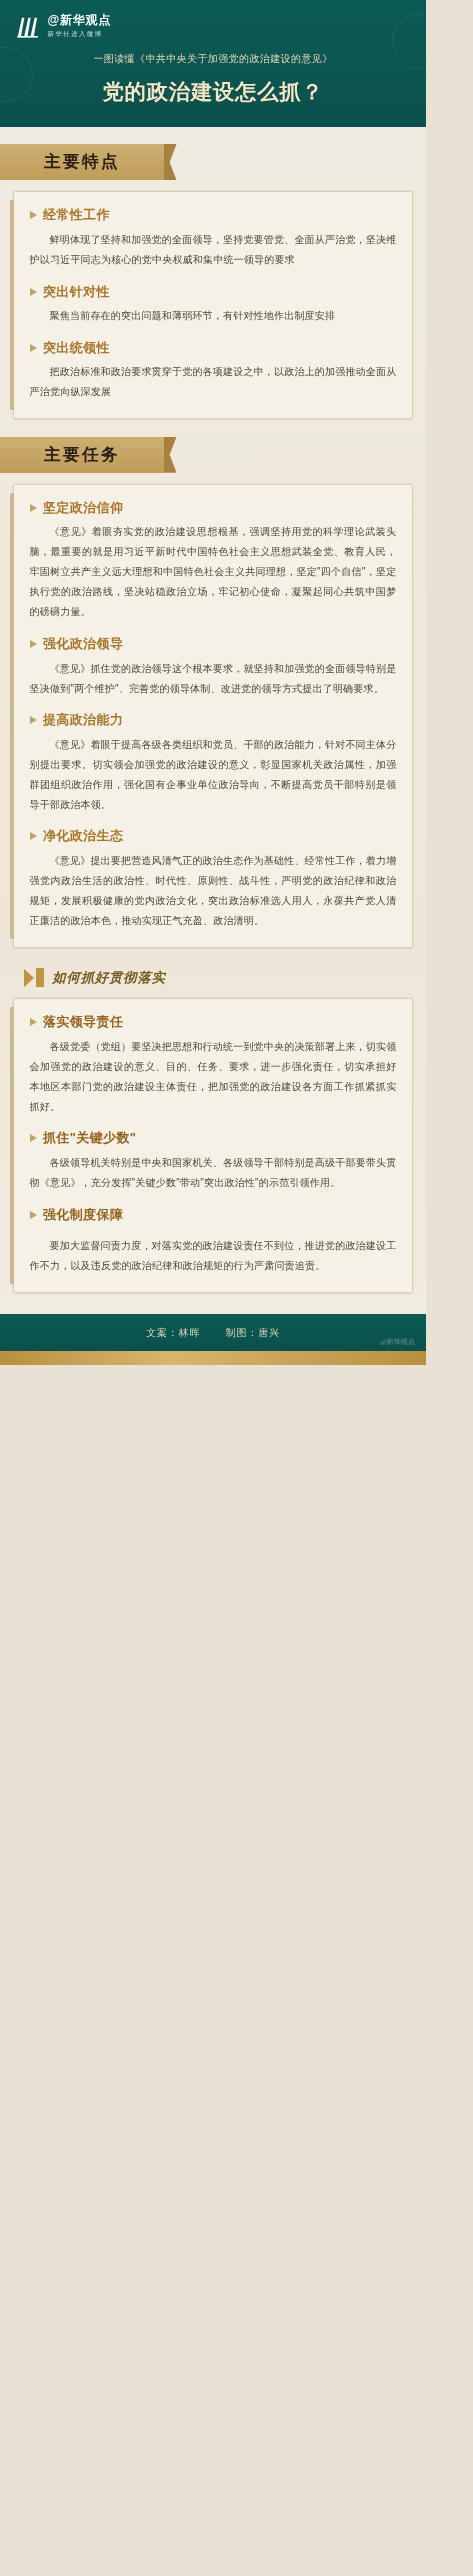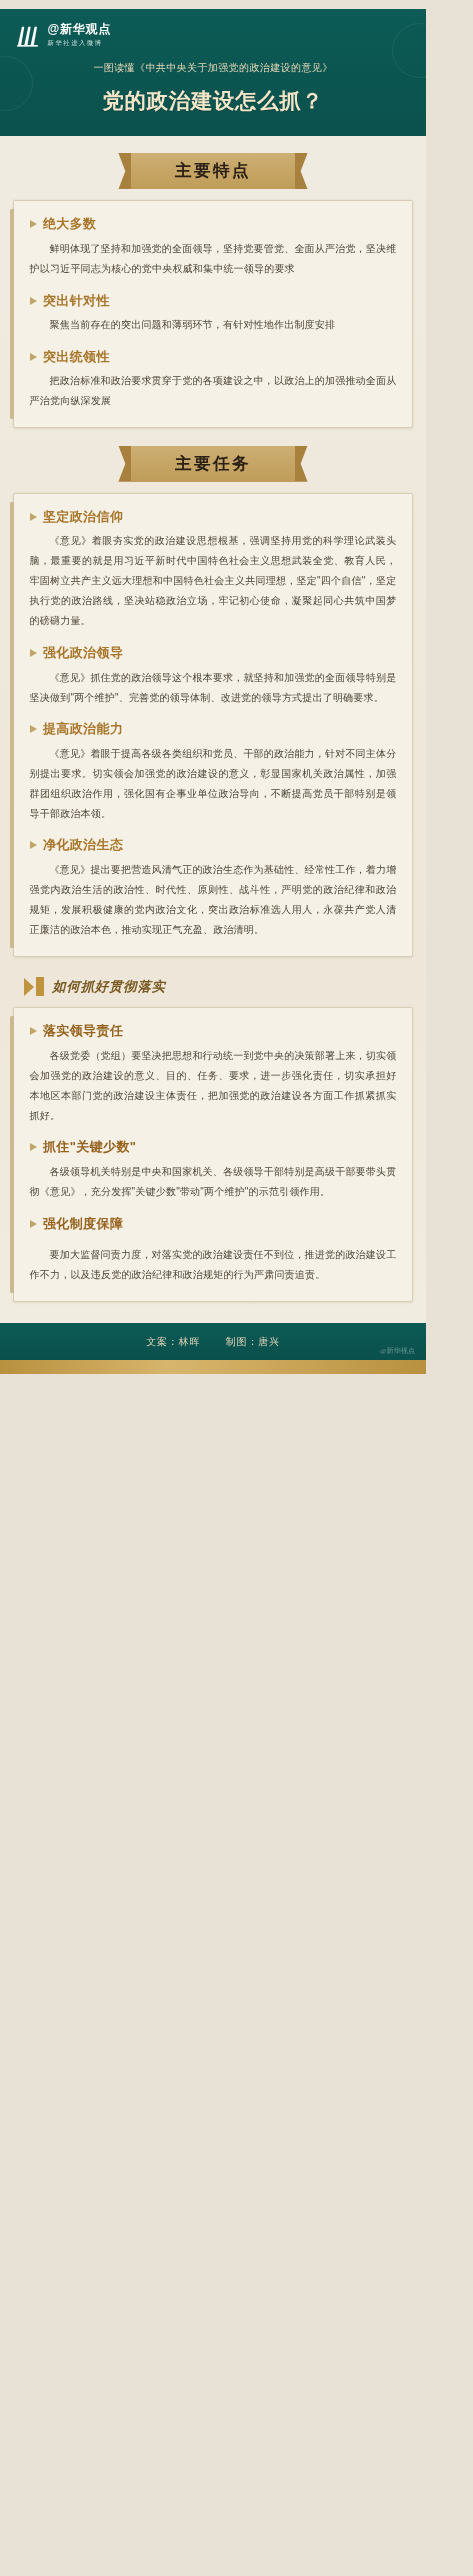--- a/index.html
+++ b/index.html
@@ -6,21 +6,20 @@
   body {
     width: 474px;
     font-family: "Liberation Sans", "DejaVu Sans", sans-serif;
     background: #e8e2d6;
   }
   .page {
     width: 426px;
     position: relative;
     background: linear-gradient(to bottom, #f0ece2 0%, #efe9dd 35%, #eee7d9 70%, #f1ece1 100%);
     overflow: hidden;
-    margin-top: 9px;
   }
 
   
   .header {
     background: #0d5c58;
     background: linear-gradient(to bottom, #0c5b56 0%, #0b514d 100%);
     padding: 11px 0 20.5px 0;
     position: relative;
   }
   .logo-row {
@@ -71,21 +70,21 @@
     border-radius: 50%;
   }
   .header-deco-left { left: -22px; top: 47px; }
   .header-deco-right { right: -20.5px; top: 14.2px; }
 
   
   .section-banner {
     position: relative;
     margin: 17.4px 0 0 0;
     display: flex;
-    justify-content: center;
+    justify-content: flex-start;
   }
   .banner-inner {
     background: #c9a96b;
     background: linear-gradient(to bottom, #cdaf74 0%, #bf9c58 100%);
     color: #2a2014;
     font-size: 16.6px;
     font-weight: bold;
     letter-spacing: 2.4px;
     padding: 7.1px 44px;
     position: relative;
@@ -229,21 +228,21 @@
     <div class="header-title">党的政治建设怎么抓？</div>
   </div>
 
   <div class="section-banner">
     <div class="banner-inner">主要特点</div>
   </div>
   <div class="card">
     <div class="item">
       <div class="item-head">
         <span class="tri"></span>
-        <span class="item-title">绝大多数</span>
+        <span class="item-title">经常性工作</span>
       </div>
       <div class="item-body">鲜明体现了坚持和加强党的全面领导，坚持党要管党、全面从严治党，坚决维护以习近平同志为核心的党中央权威和集中统一领导的要求</div>
     </div>
     <div class="item">
       <div class="item-head">
         <span class="tri"></span>
         <span class="item-title">突出针对性</span>
       </div>
       <div class="item-body">聚焦当前存在的突出问题和薄弱环节，有针对性地作出制度安排</div>
     </div>
@@ -301,21 +300,21 @@
         <span class="tri"></span>
         <span class="item-title dark">落实领导责任</span>
       </div>
       <div class="item-body">各级党委（党组）要坚决把思想和行动统一到党中央的决策部署上来，切实领会加强党的政治建设的意义、目的、任务、要求，进一步强化责任，切实承担好本地区本部门党的政治建设主体责任，把加强党的政治建设各方面工作抓紧抓实抓好。</div>
     </div>
     <div class="item">
       <div class="item-head">
         <span class="tri"></span>
         <span class="item-title dark">抓住"关键少数"</span>
       </div>
-      <div class="item-body">各级领导机关特别是中央和国家机关、各级领导干部特别是高级干部要带头贯彻《意见》，充分发挥"关键少数"带动"两个维护"的示范引领作用。</div>
+      <div class="item-body">各级领导机关特别是中央和国家机关、各级领导干部特别是高级干部要带头贯彻《意见》，充分发挥"关键少数"带动"突出政治性"的示范引领作用。</div>
     </div>
     <div class="item">
       <div class="item-head">
         <span class="tri"></span>
         <span class="item-title dark">强化制度保障</span>
       </div>
     </div>
     <div class="item">
       <div class="item-body">要加大监督问责力度，对落实党的政治建设责任不到位，推进党的政治建设工作不力，以及违反党的政治纪律和政治规矩的行为严肃问责追责。</div>
     </div>

